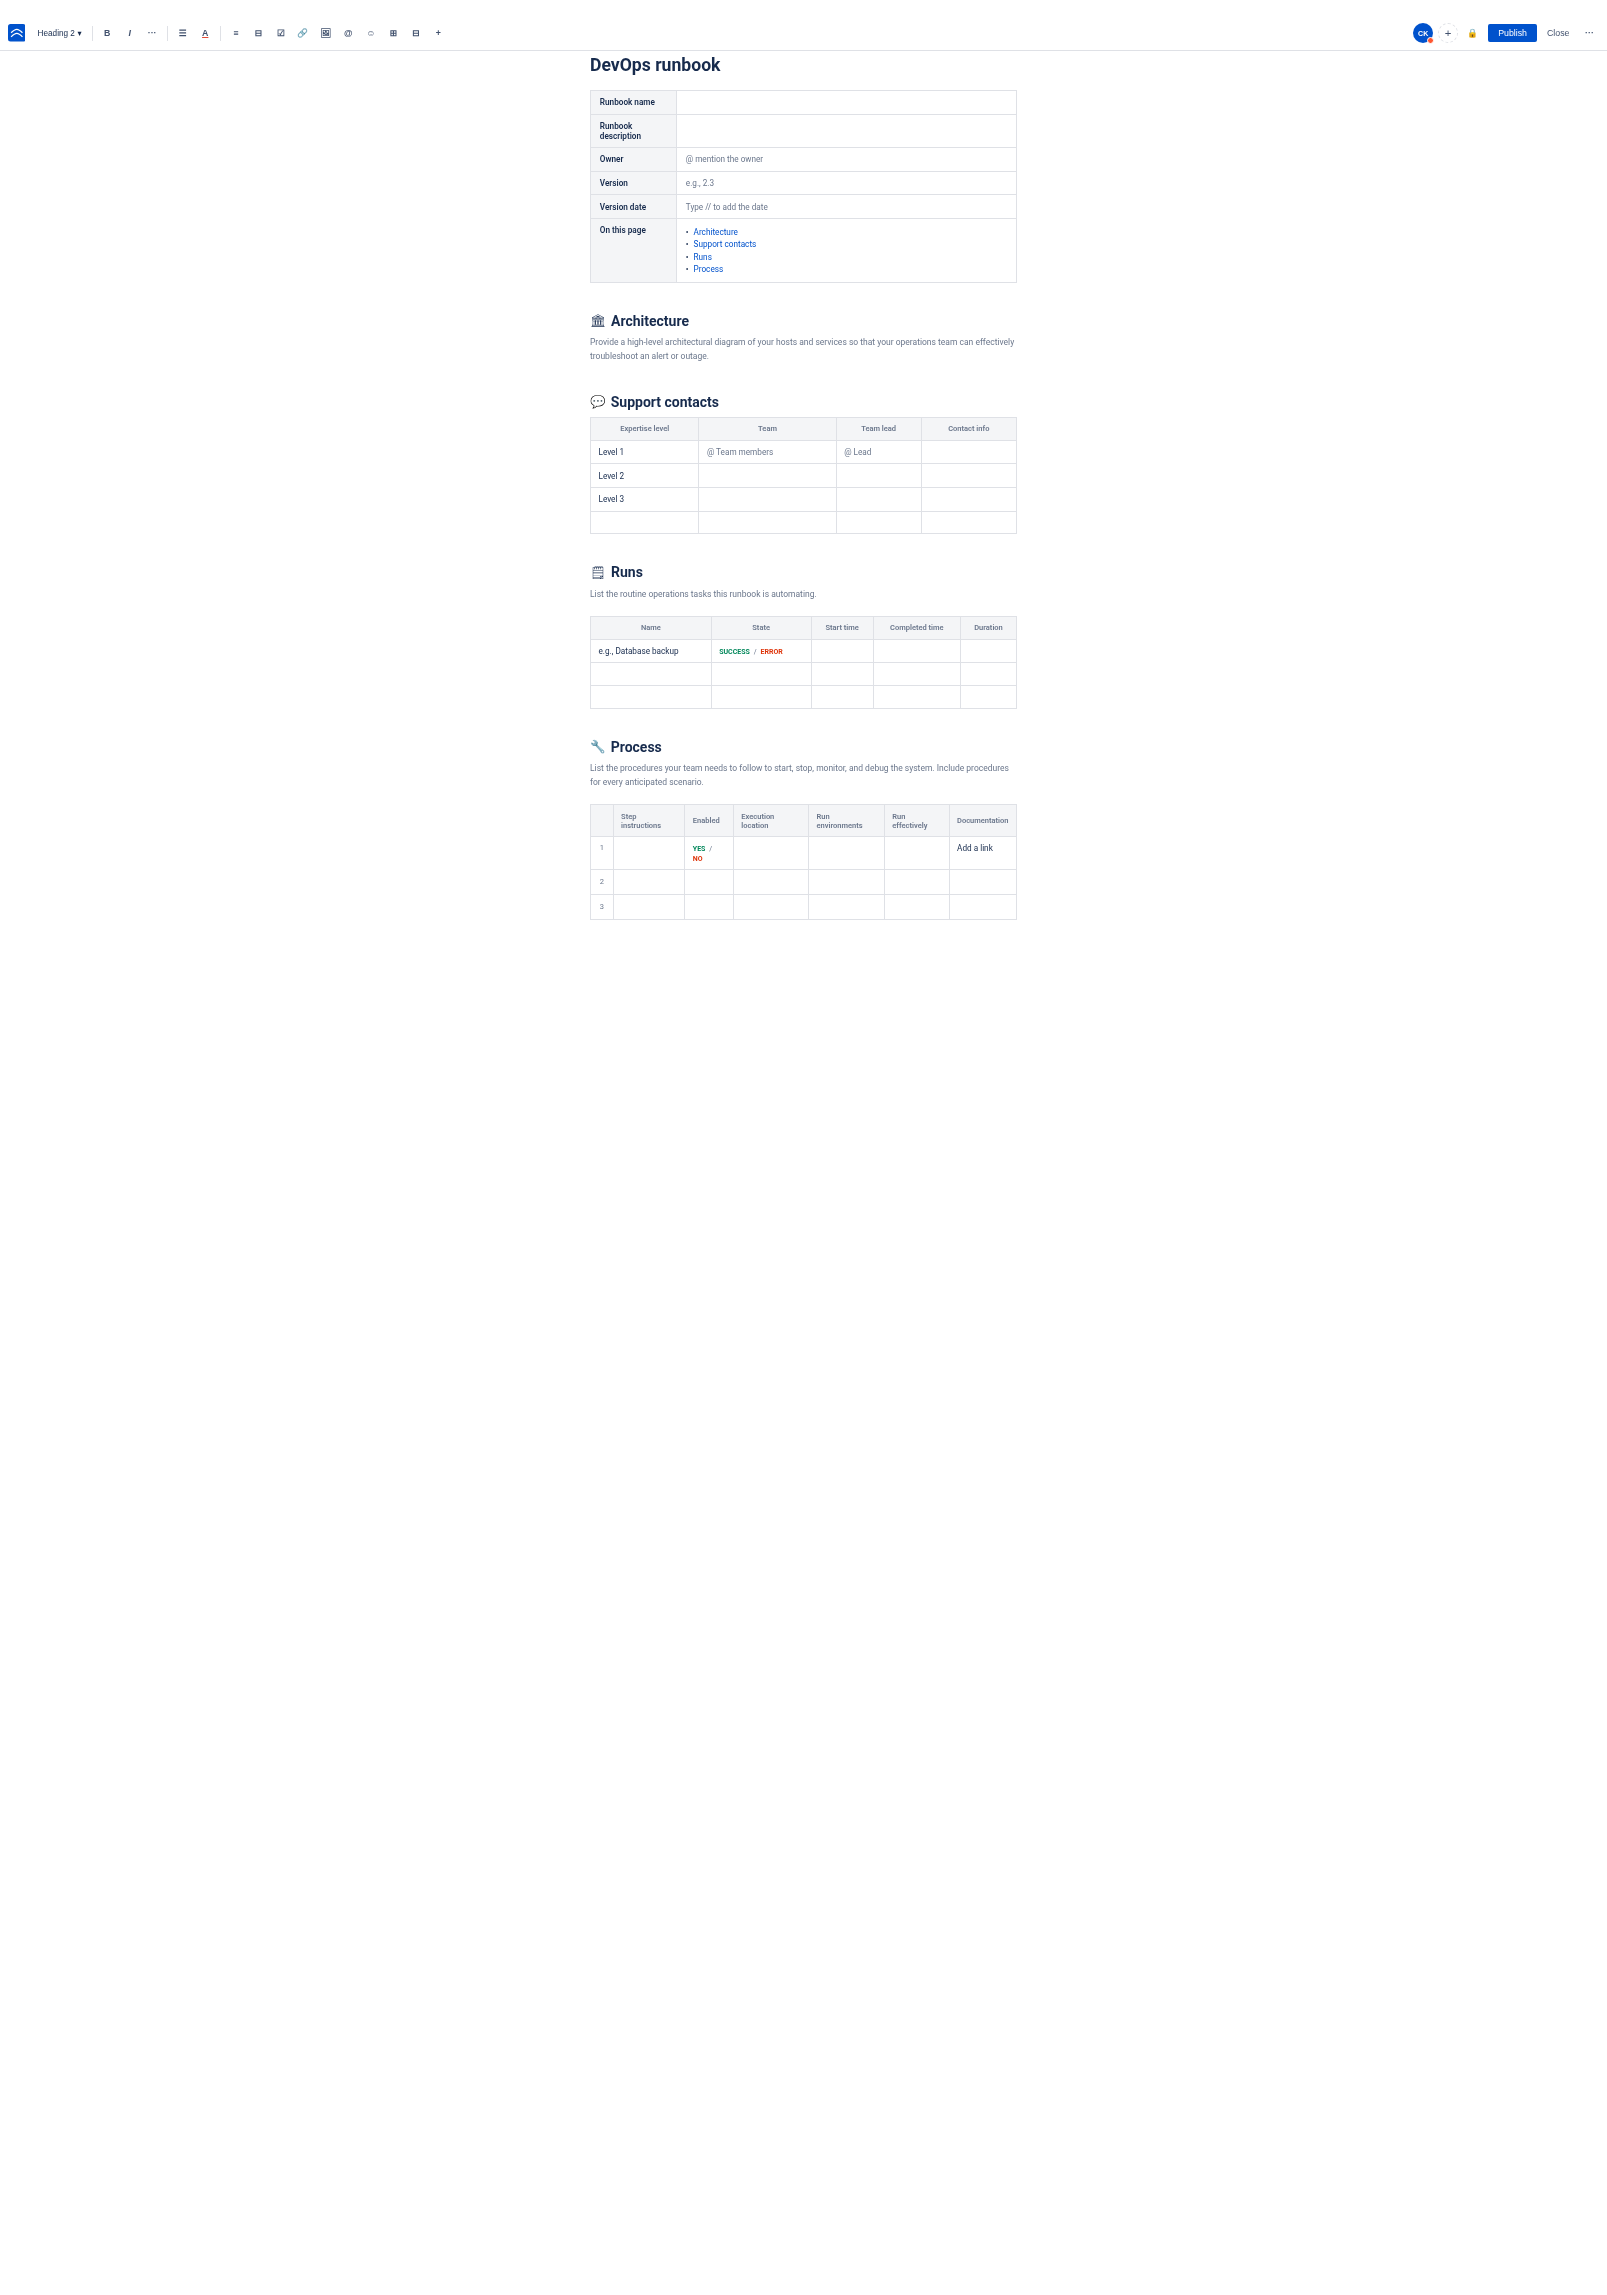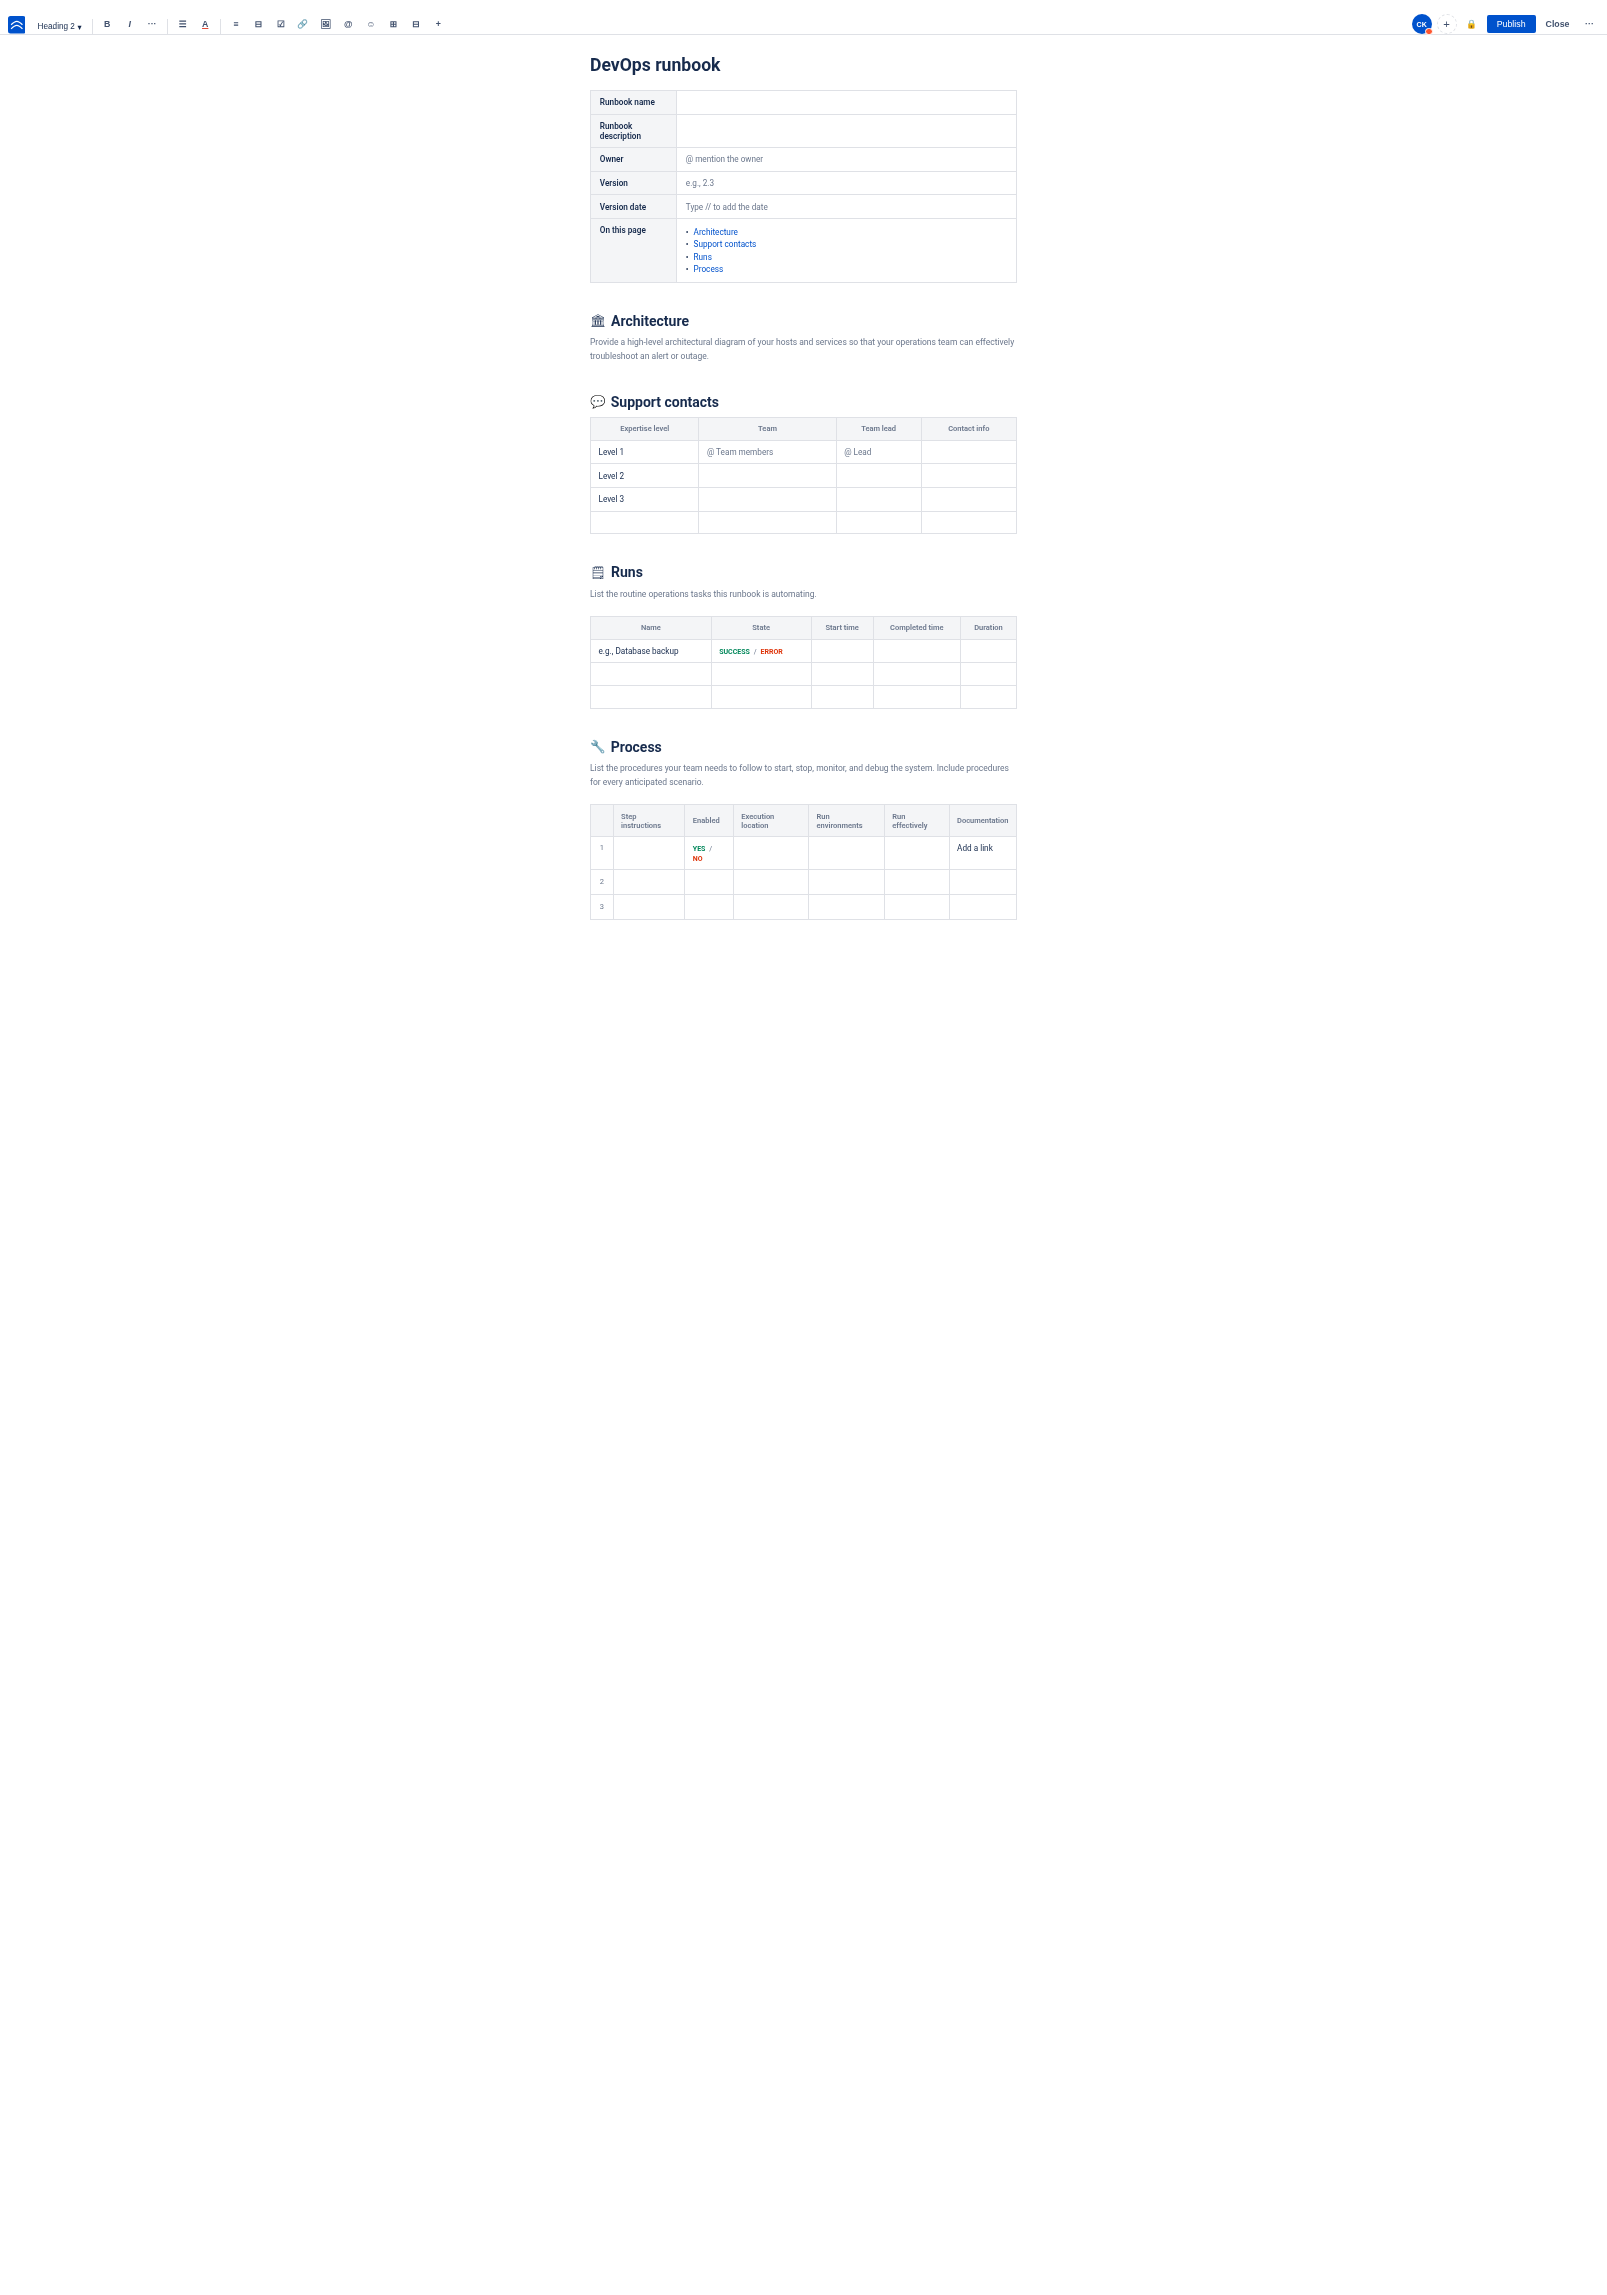--- a/index.html
+++ b/index.html
@@ -6,26 +6,26 @@
     body {
       font-family: -apple-system, BlinkMacSystemFont, 'Segoe UI', Roboto, sans-serif;
       font-size: 8.8px;
       color: #172b4d;
       background: #fff;
     }
 
     
     .toolbar {
       display: flex;
-      align-items: flex-end;
+      align-items: center;
       padding: 0 7.5px;
       height: 35px;
       border-bottom: 0.6px solid #dfe1e6;
       position: sticky;
-      top: 0;
+      top: 16px;
       background: #fff;
       z-index: 100;
       gap: 2.5px;
     }
     .toolbar-logo {
       width: 17.6px;
       height: 17.6px;
       margin-right: 5px;
       color: #0052cc;
     }
@@ -116,21 +116,20 @@
       cursor: pointer;
     }
     .close-btn {
       background: none;
       border: none;
       cursor: pointer;
       font-size: 8.8px;
       color: #42526e;
       padding: 3.8px 5px;
       border-radius: 1.9px;
-      font-weight: bold;
     }
 
     
     .content {
       max-width: 477px;
       margin: 0 auto;
       padding: 20px 25px 50px;
     }
 
     .page-title {

